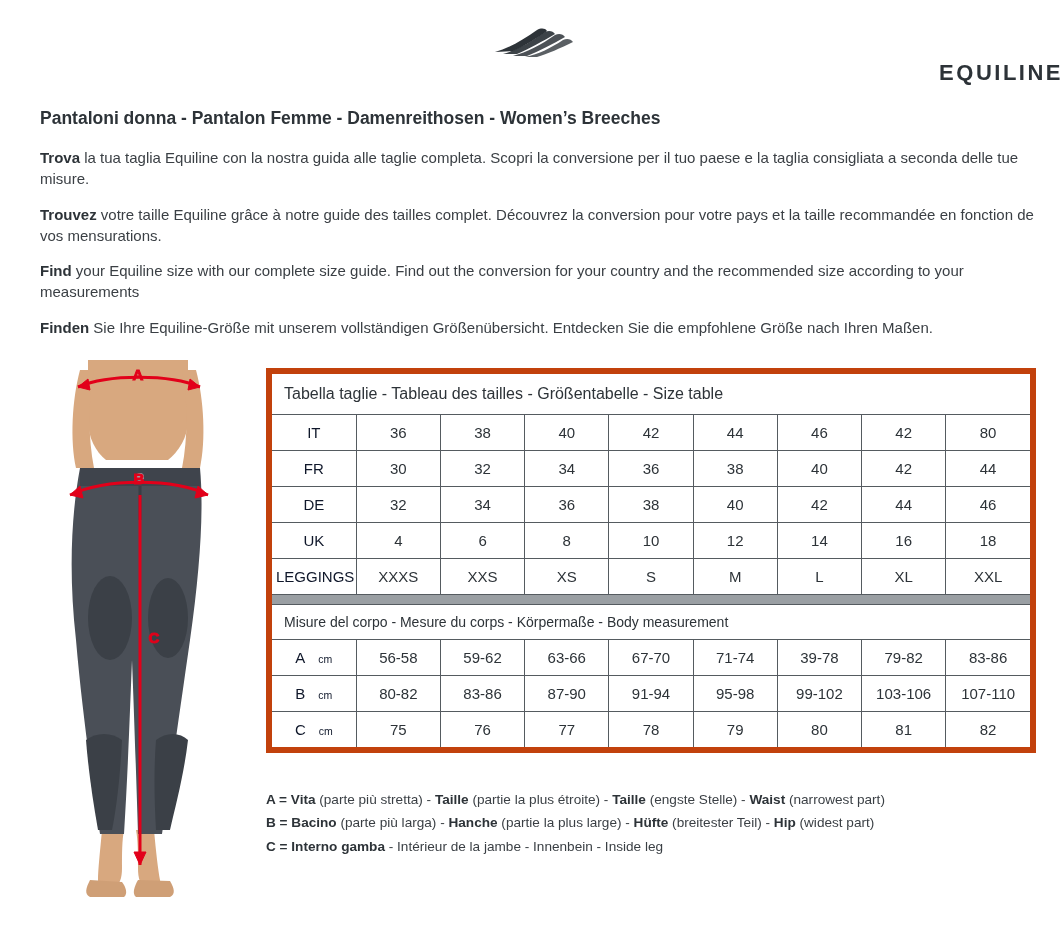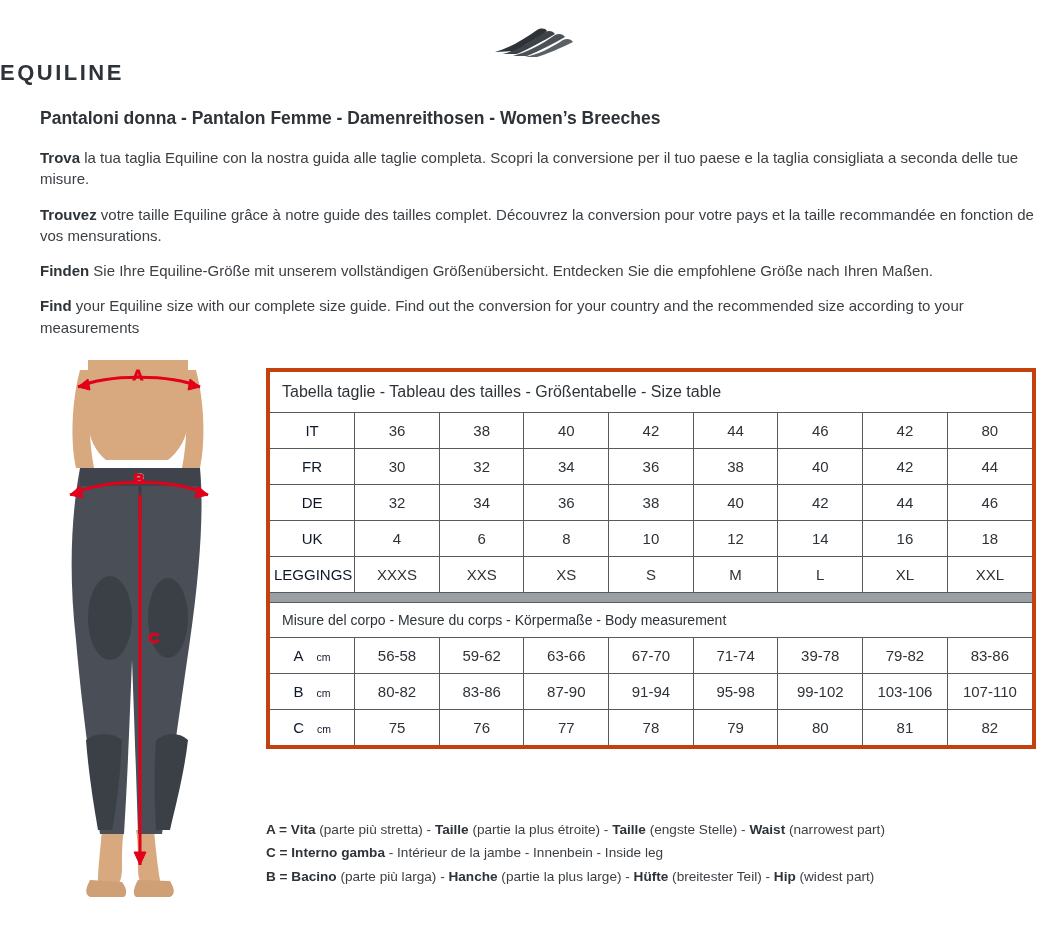--- a/index.html
+++ b/index.html
@@ -12,21 +12,21 @@
     background: #ffffff;
     font-family: "Liberation Sans", sans-serif;
     color: #333333;
     position: relative;
     overflow: hidden;
   }
 
   
   .logo-block {
     width: 100%;
-    text-align: left;
+    text-align: right;
     padding-top: 26px;
   }
   .logo-mark {
     display: block;
     margin: 0 auto 2px auto;
   }
   .logo-text {
     font-size: 22px;
     letter-spacing: 2.5px;
     font-weight: bold;
@@ -66,21 +66,21 @@
     height: 550px;
   }
   .model svg { display:block; }
 
   
   .table-wrap {
     position: absolute;
     left: 266px;
     top: 368px;
     width: 770px;
-    border: 4px solid #c2410c;
+    border: 6px solid #c2410c;
     box-sizing: border-box;
   }
   table {
     border-collapse: collapse;
     width: 100%;
     table-layout: fixed;
   }
   .caption-row td {
     font-size: 16px;
     color: #2d3338;
@@ -122,21 +122,21 @@
   .unit {
     font-size: 10.5px;
     vertical-align: baseline;
     padding-left: 13px;
   }
 
   
   .legend {
     position: absolute;
     left: 266px;
-    top: 818px;
+    top: 788px;
     width: 770px;
     font-size: 13.6px;
     color: #3a3f44;
     line-height: 1.72;
   }
   .legend b { color: #2d3338; }
 </style>
 </head>
 <body>
 
@@ -155,24 +155,24 @@
 <div class="intro">
   <div class="intro-title">Pantaloni donna - Pantalon Femme  - Damenreithosen - Women’s Breeches</div>
 
   <div class="intro-p">
     <b>Trova</b><span> la tua taglia Equiline con la nostra guida alle taglie completa. Scopri la conversione per il tuo paese e la taglia consigliata a seconda delle tue misure.</span>
   </div>
   <div class="intro-p">
     <b>Trouvez</b><span> votre taille Equiline grâce à notre guide des tailles complet. Découvrez la conversion pour votre pays et la taille recommandée en fonction de vos mensurations.</span>
   </div>
   <div class="intro-p">
+    <b>Find</b><span> your Equiline size with our complete size guide. Find out the conversion for your country and the recommended size according to your measurements</span>
+  </div>
+  <div class="intro-p">
     <b>Finden</b><span> Sie Ihre Equiline-Größe mit unserem vollständigen Größenübersicht. Entdecken Sie die empfohlene Größe nach Ihren Maßen.</span>
-  </div>
-  <div class="intro-p">
-    <b>Find</b><span> your Equiline size with our complete size guide. Find out the conversion for your country and the recommended size according to your measurements</span>
   </div>
 </div>
 
 <div class="model">
   <svg width="225" height="550" viewBox="0 0 225 550">
 
     <g>
       <path d="M60 0 L160 0 L160 60 C160 78 150 92 140 100 L78 100 C68 92 60 78 60 60 Z" fill="#d8a87f"></path>
       <path d="M52 10 C44 40 42 80 48 108 L66 108 C60 78 60 40 66 10 Z" fill="#d8a87f"></path>
       <path d="M168 10 C176 40 178 80 172 108 L154 108 C160 78 160 40 154 10 Z" fill="#d8a87f"></path>
@@ -332,18 +332,18 @@
       </tr>
     </tbody>
   </table>
 </div>
 
 <div class="legend">
   <div>
     <b>A = Vita</b><span> (parte più stretta) - </span><b>Taille</b><span> (partie la plus étroite) - </span><b>Taille</b><span> (engste Stelle) - </span><b>Waist</b><span> (narrowest part)</span>
   </div>
   <div>
+    <b>B = Bacino</b><span> (parte più larga) - </span><b>Hanche</b><span> (partie la plus large) - </span><b>Hüfte</b><span> (breitester Teil) - </span><b>Hip</b><span> (widest part)</span>
+  </div>
+  <div>
     <b>C = Interno gamba</b><span> - Intérieur de la jambe - Innenbein - Inside leg</span>
   </div>
-  <div>
-    <b>B = Bacino</b><span> (parte più larga) - </span><b>Hanche</b><span> (partie la plus large) - </span><b>Hüfte</b><span> (breitester Teil) - </span><b>Hip</b><span> (widest part)</span>
-  </div>
 </div>
 
 </body></html>

